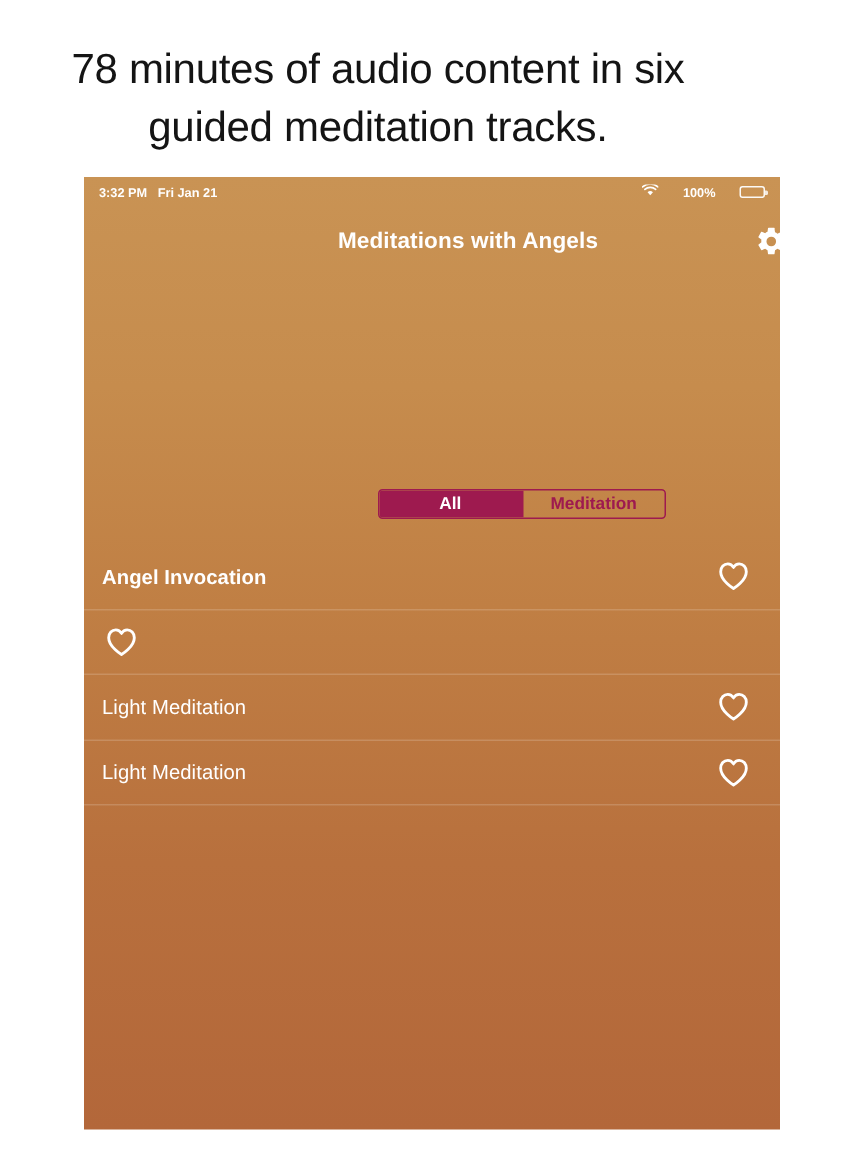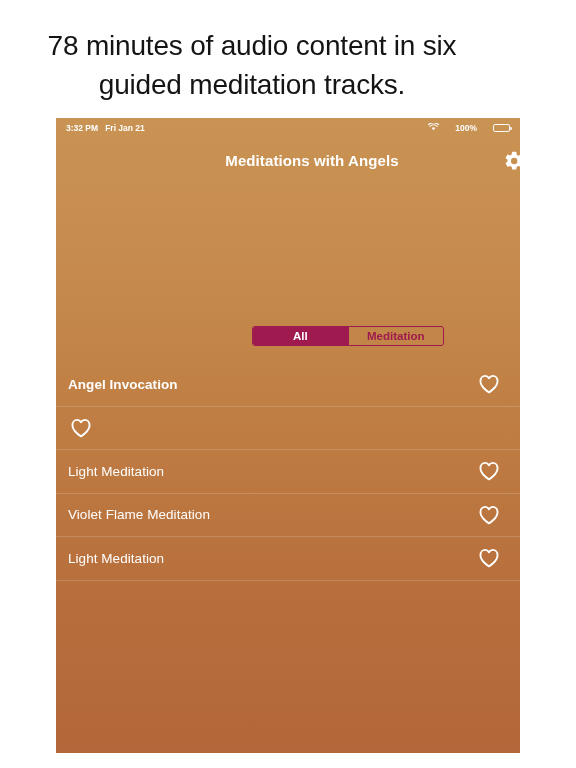--- a/index.html
+++ b/index.html
@@ -247,28 +247,20 @@
 
     <div class="track-row">
       <span class="track-title">Light Meditation</span>
       <span class="heart-btn">
         <svg width="22" height="20" viewBox="0 0 24 22">
           <path d="M12 20.2 C12 20.2 2.6 14.6 2.6 7.9 C2.6 4.4 5 2.1 7.8 2.1 C9.8 2.1 11.2 3.3 12 4.7 C12.8 3.3 14.2 2.1 16.2 2.1 C19 2.1 21.4 4.4 21.4 7.9 C21.4 14.6 12 20.2 12 20.2 Z" fill="none" stroke="#ffffff" stroke-width="2.1" stroke-linejoin="round"></path>
         </svg>
       </span>
     </div>
 
-    <div class="track-row">
-      <span class="track-title">Violet Flame Meditation</span>
-      <span class="heart-btn">
-        <svg width="22" height="20" viewBox="0 0 24 22">
-          <path d="M12 20.2 C12 20.2 2.6 14.6 2.6 7.9 C2.6 4.4 5 2.1 7.8 2.1 C9.8 2.1 11.2 3.3 12 4.7 C12.8 3.3 14.2 2.1 16.2 2.1 C19 2.1 21.4 4.4 21.4 7.9 C21.4 14.6 12 20.2 12 20.2 Z" fill="none" stroke="#ffffff" stroke-width="2.1" stroke-linejoin="round"></path>
-        </svg>
-      </span>
-    </div>
 
     <div class="track-row">
       <span class="track-title">Light Meditation</span>
       <span class="heart-btn">
         <svg width="22" height="20" viewBox="0 0 24 22">
           <path d="M12 20.2 C12 20.2 2.6 14.6 2.6 7.9 C2.6 4.4 5 2.1 7.8 2.1 C9.8 2.1 11.2 3.3 12 4.7 C12.8 3.3 14.2 2.1 16.2 2.1 C19 2.1 21.4 4.4 21.4 7.9 C21.4 14.6 12 20.2 12 20.2 Z" fill="none" stroke="#ffffff" stroke-width="2.1" stroke-linejoin="round"></path>
         </svg>
       </span>
     </div>
 

